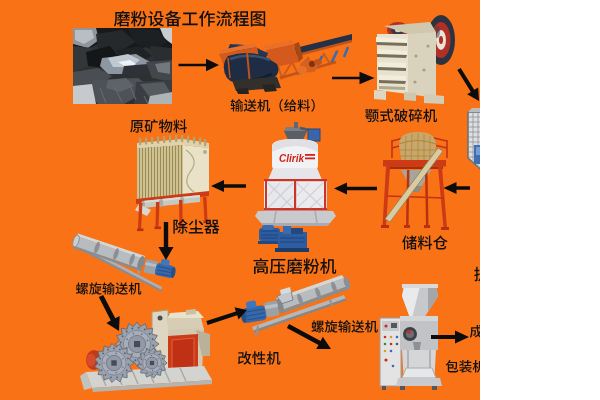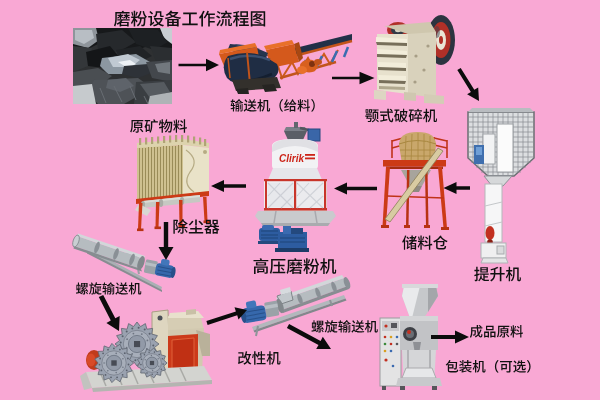--- a/index.html
+++ b/index.html
@@ -1,15 +1,15 @@
 <!DOCTYPE html>
 <html><head><meta charset="utf-8">
 <style>
 html,body{margin:0;padding:0;background:#fff;}
-#stage{position:relative;width:600px;height:400px;background:#f9a8d4;overflow:hidden;}
+#stage{position:relative;width:480px;height:400px;background:#f97316;overflow:hidden;}
 svg{display:block;}
 </style></head>
 <body>
 <div id="stage">
 <svg width="600" height="400" viewBox="0 0 600 400">
 <g>
 <rect x="73" y="28" width="99" height="76" fill="#2e3032"></rect>
 <polygon points="73,28 172,28 172,52 148,46 126,54 98,44 82,52 73,46" fill="#17191b"></polygon>
 <polygon points="73,28 96,28 99,40 88,48 73,44" fill="#8f959b"></polygon>
 <polygon points="75,30 92,30 94,38 84,44 75,40" fill="#b8bec4"></polygon>

